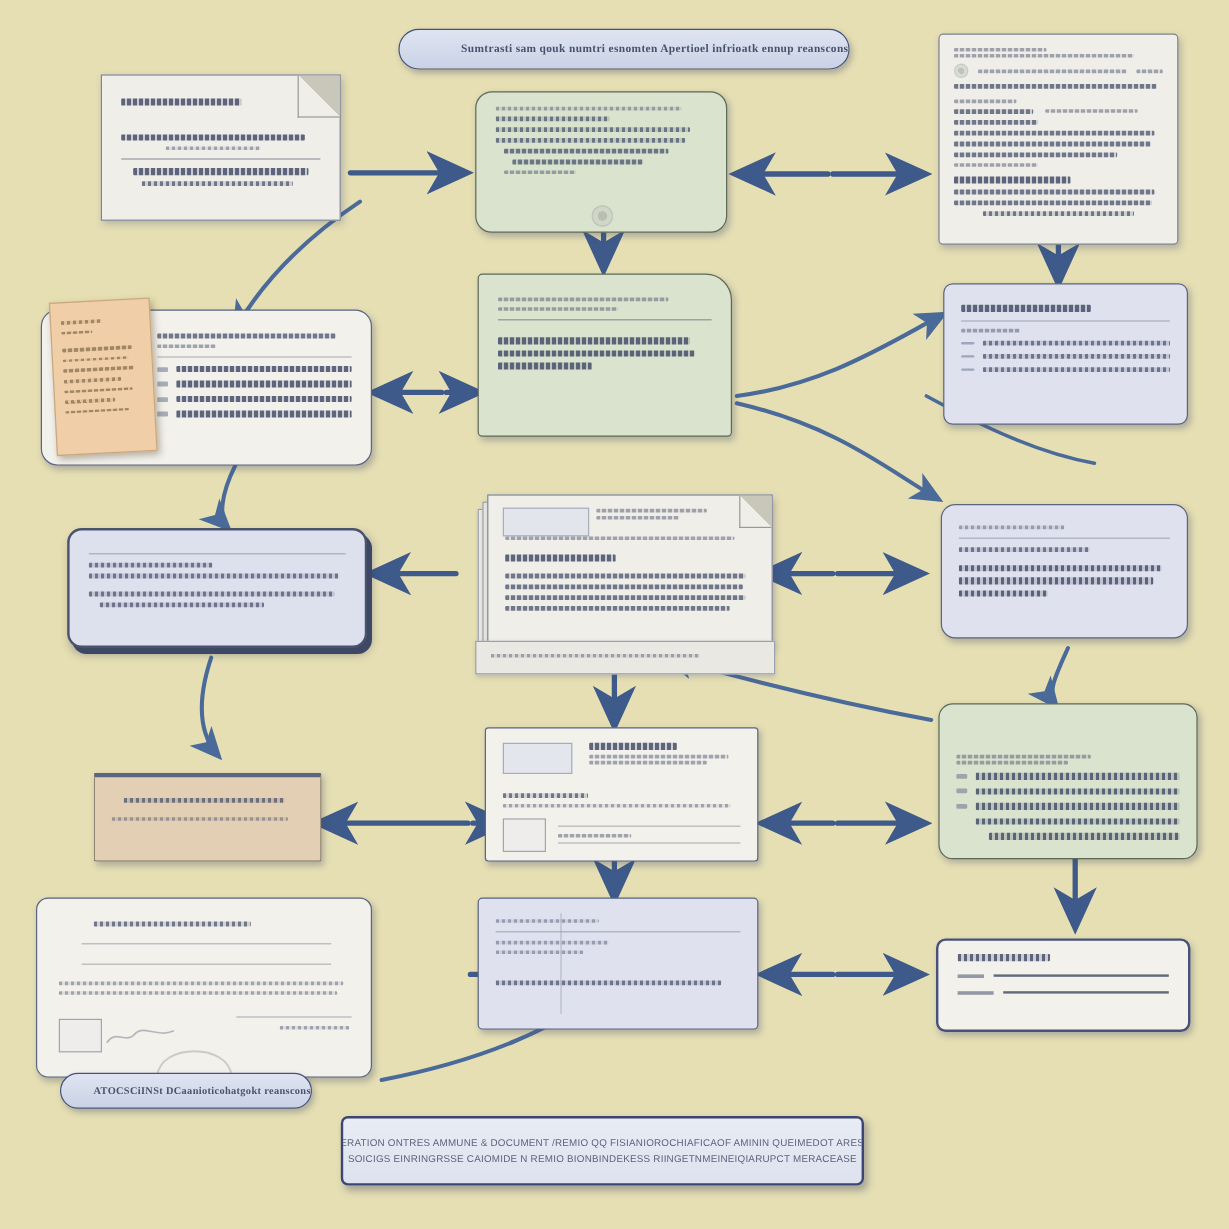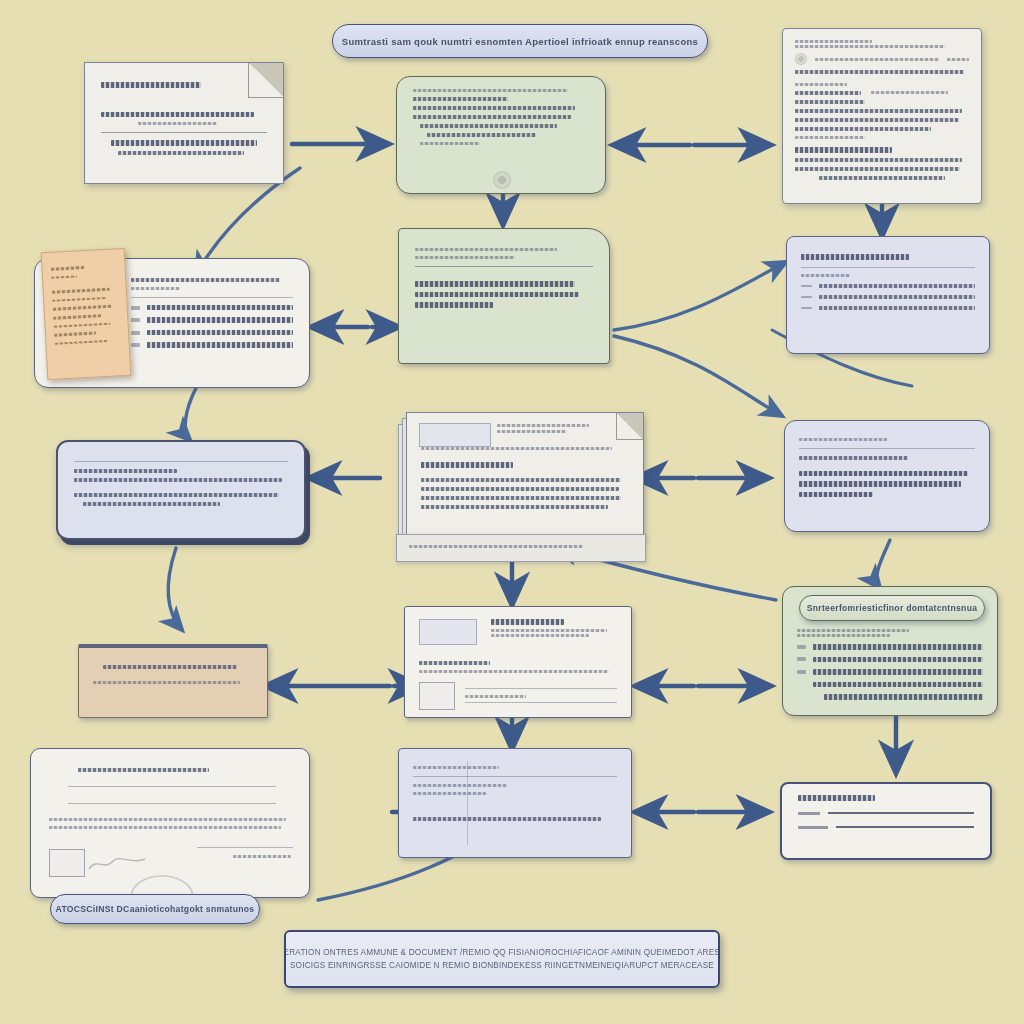--- a/index.html
+++ b/index.html
@@ -52,22 +52,23 @@
   .rule{display:block;height:1.2px;background:#5b6277;opacity:.6;margin:7px 0;}
   .rule.thin{height:.9px;opacity:.42;}
 
   .pad{padding:13px 16px;}
 
   
   .pill{
     border:1.5px solid #45527a;border-radius:26px;
     background:linear-gradient(#dfe4f1,#c9d2e6);
     box-shadow:2px 3px 5px rgba(60,70,100,.35);
-    display:flex;align-items:center;justify-content:center;
+    display:flex;align-items:center;justify-content:flex-end;
     text-align:center;
+    font-family:Liberation Serif, serif;
   }
   .pilltext{
     font-size:9.5px;letter-spacing:.3px;color:#2f3a57;font-weight:600;
     filter:blur(.45px);opacity:.85;white-space:nowrap;
   }
   .pilltext.sm{font-size:8.6px;}
   .blurline{font-size:10px;color:#39425e;filter:blur(.5px);opacity:.8;letter-spacing:.2px;}
 
   
   .row{display:flex;align-items:center;gap:7px;margin:7px 0;}
@@ -355,23 +356,20 @@
       <div class="stamp" style="position:relative;width:34px;height:26px;"></div>
       <div style="flex:1">
         <span class="rule thin" style="margin:6px 0"></span>
         <span class="tx lt" style="width:40%;margin:4px 0"></span>
         <span class="rule thin" style="margin:4px 0"></span>
       </div>
     </div>
   </div>
 
   <div class="node card green" style="left:782px;top:586px;width:216px;height:130px;border-radius:12px;">
-    <div class="pill" style="position:absolute;left:16px;top:8px;width:184px;height:24px;background:linear-gradient(#e6ebdd,#d2dcc6);border-color:#5d6a58;">
-      <span class="pilltext sm">Snrteerfomriesticfinor domtatcntnsnua</span>
-    </div>
     <div style="padding:40px 14px 8px 14px;">
       <span class="tx lt" style="width:60%;margin:2px 0"></span>
       <span class="tx lt" style="width:50%;margin:2px 0"></span>
       <div class="row">
           <span class="marker"></span>
           <span class="tx th" style="width:86%"></span>
         </div>
       <div class="row">
           <span class="marker"></span>
           <span class="tx th" style="width:92%"></span>
@@ -405,21 +403,21 @@
     </svg>
     <svg style="position:absolute;left:96px;bottom:0;" width="70" height="36" viewBox="0 0 70 36">
       <path d="M4,36 C6,8 64,8 66,36" fill="none" stroke="#b9bcb4" stroke-width="1.6" opacity=".7"></path>
     </svg>
     <div style="position:absolute;right:16px;bottom:34px;width:96px;">
       <span class="rule thin"></span>
       <span class="tx lt" style="width:60%;margin-left:38%"></span>
     </div>
   </div>
   <div class="node pill" style="left:50px;top:894px;width:210px;height:30px;">
-    <span class="pilltext sm">ATOCSCiINSt DCaanioticohatgokt snmatunos</span>
+    <span class="pilltext sm">ATOCSCiINSt DCaanioticohatgokt reanscons</span>
   </div>
 
   <div class="node card" style="left:398px;top:748px;width:234px;height:110px;border-radius:4px;">
     <div class="pad" style="padding:12px 14px;">
       <span class="tx lt" style="width:42%"></span>
       <span class="rule thin"></span>
       <span class="tx lt" style="width:46%"></span>
       <span class="tx lt" style="width:36%"></span>
       <span class="tx" style="width:92%;margin-top:22px"></span>
     </div>

